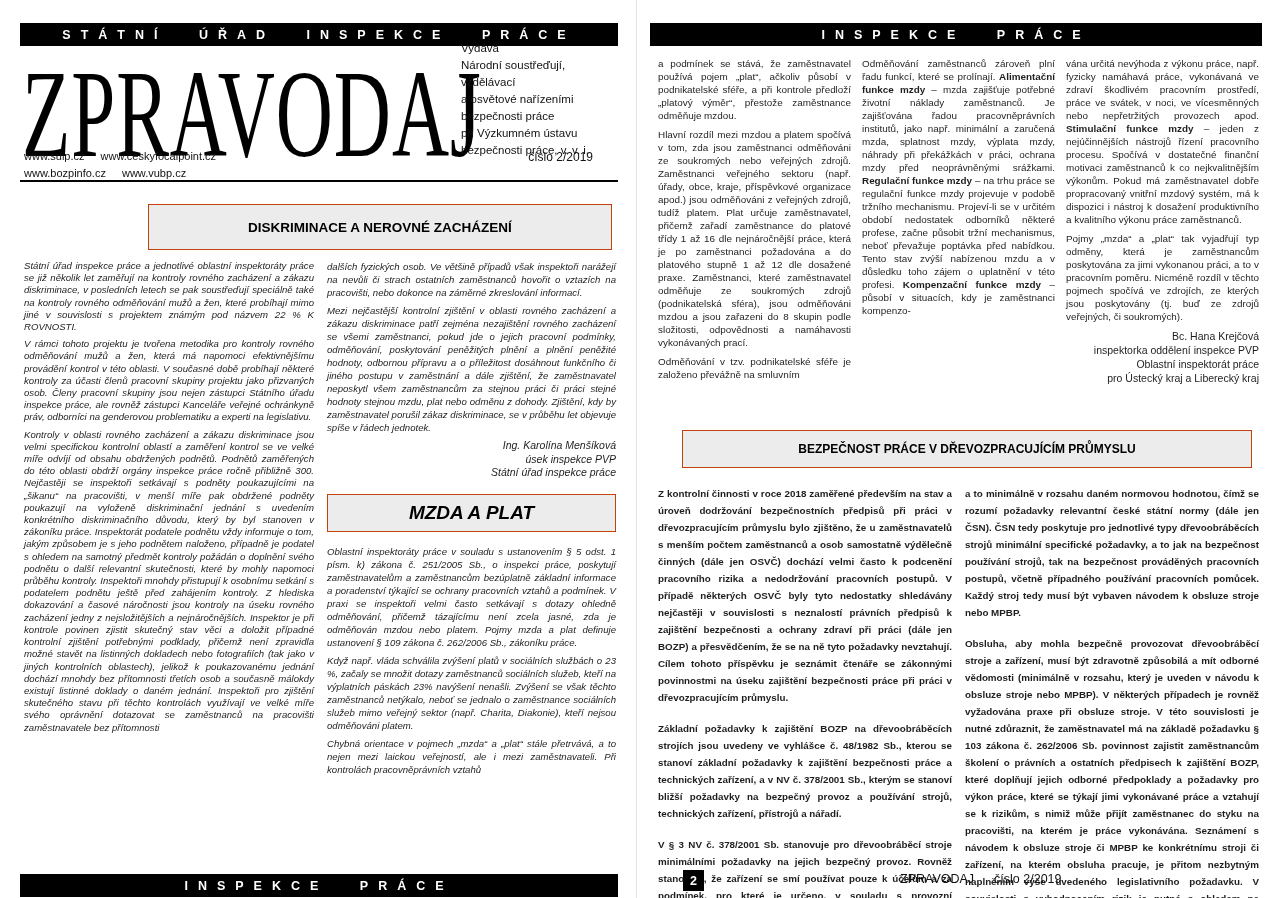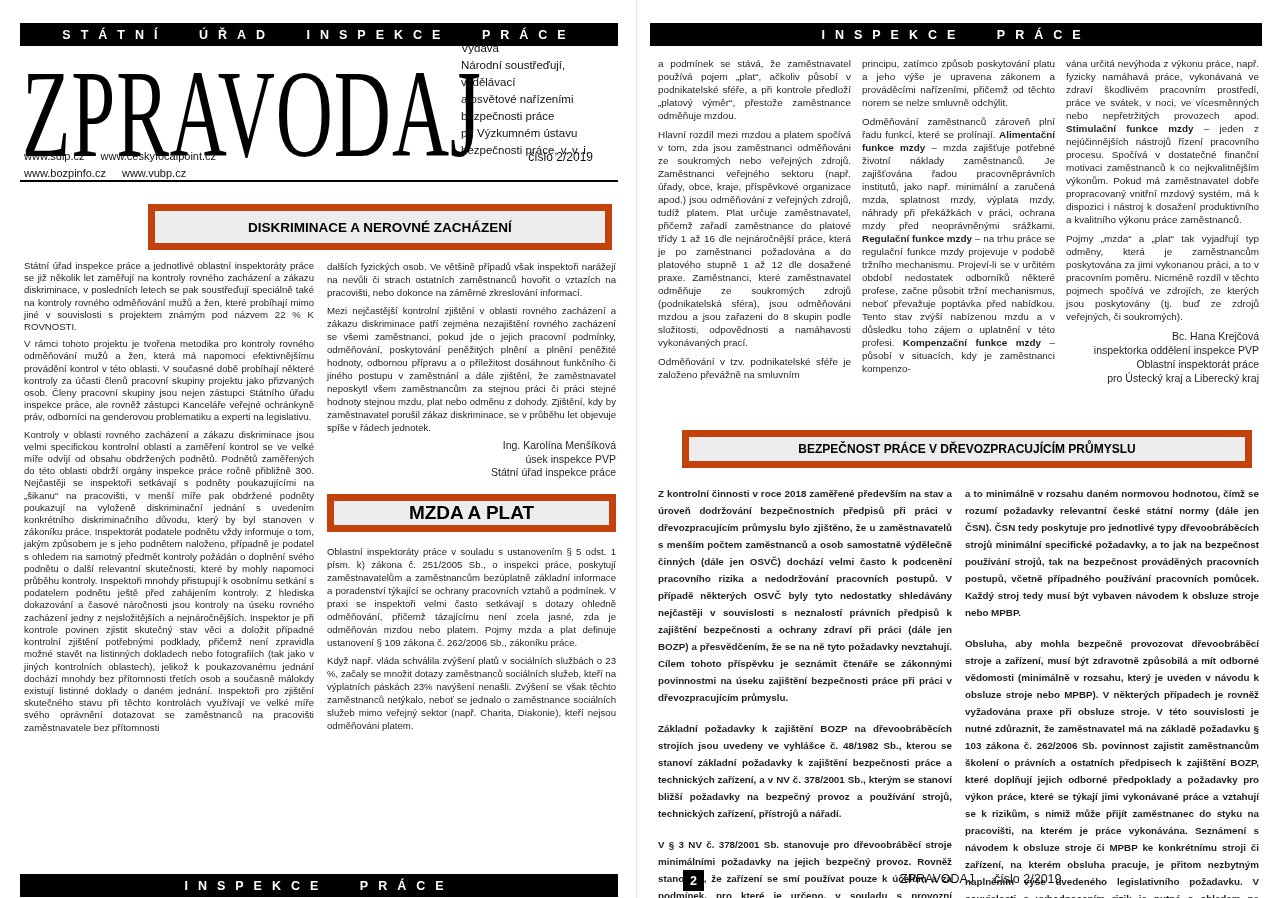--- a/index.html
+++ b/index.html
@@ -18,33 +18,33 @@
   #masthead-title { left:22px; top:52px; font-family:"Liberation Serif",serif;
                     font-size:86px; font-weight:400; line-height:1; letter-spacing:1px;
                     transform:scale(0.92,1.45); transform-origin:left top; color:#000; }
 
   #publisher { left:461px; top:40px; width:152px; font-size:11.5px; line-height:17px; color:#111; }
   #issue-no  { left:498px; top:150px; width:95px; text-align:right; font-size:12px; color:#111; }
   #urls      { left:24px; top:148px; font-size:11px; line-height:16.5px; color:#111; }
   #urls span { margin-right:16px; }
   #masthead-rule { left:20px; top:180px; width:598px; height:2px; background:#000; }
 
-  .box-head { border:7px solid #c2410c; background:#ececec; display:flex; flex-direction:column;
+  .box-head { border:1px solid #c2410c; background:#ececec; display:flex; flex-direction:column;
               align-items:center; justify-content:center; font-weight:bold; text-align:right;
               color:#000; }
   #headbox1 { left:148px; top:204px; width:464px; height:46px; font-size:13.5px; line-height:19px; }
   #headbox2 { left:682px; top:430px; width:570px; height:38px; font-size:12px; }
   #mzda-box { width:100%; height:38px; font-size:19px; margin:14px 0 13px 0; }
 
   .cols { display:flex; }
   .col  { text-align:justify; }
   .col p { margin-bottom:5px; }
   .col b { font-weight:bold; }
 
-  #p1cols { left:24px; top:260px; width:592px; gap:13px; font-size:9.6px; }
+  #p1cols { left:24px; top:260px; width:592px; gap:13px; font-size:9.6px;font-style:italic; }
   #p1cols .c1 { width:290px; line-height:12.2px; }
   #p1cols .c2 { width:289px; line-height:13px; }
 
   .signature { text-align:right; font-size:10.5px; line-height:13.5px; margin:5px 0 10px 0; }
   .sig2 { line-height:14px; margin-top:4px; }
 
   #p2cols { left:658px; top:57px; width:602px; gap:11px; font-size:9.9px; }
   #p2cols .c3 { width:193px; line-height:13px; }
   #p2cols .col p { margin-bottom:6px; }
 
@@ -106,38 +106,38 @@
       </div>
     <div class="signature">
         <div>Ing. Karolína Menšíková</div>
         <div>úsek inspekce PVP</div>
         <div>Státní úřad inspekce práce</div>
       </div>
     <div class="box-head" id="mzda-box">MZDA A PLAT</div>
     <div>
         <p>Oblastní inspektoráty práce v souladu s ustanovením § 5 odst. 1 písm. k) zákona č. 251/2005 Sb., o inspekci práce, poskytují zaměstnavatelům a zaměstnancům bezúplatně základní informace a poradenství týkající se ochrany pracovních vztahů a podmínek. V praxi se inspektoři velmi často setkávají s dotazy ohledně odměňování, přičemž tázajícímu není zcela jasné, zda je odměňován mzdou nebo platem. Pojmy mzda a plat definuje ustanovení § 109 zákona č. 262/2006 Sb., zákoníku práce.</p>
         <p>Když např. vláda schválila zvýšení platů v sociálních službách o 23 %, začaly se množit dotazy zaměstnanců sociálních služeb, kteří na výplatních páskách 23% navýšení nenašli. Zvýšení se však těchto zaměstnanců netýkalo, neboť se jednalo o zaměstnance sociálních služeb mimo veřejný sektor (např. Charita, Diakonie), kteří nejsou odměňováni platem.</p>
+        <p>Chybná orientace v pojmech „mzda“ a „plat“ stále přetrvává, a to nejen mezi laickou veřejností, ale i mezi zaměstnavateli. Při kontrolách pracovněprávních vztahů</p>
       </div>
   </div>
 </div>
 
 <div class="banner abs" id="banner-bl">INSPEKCE PRÁCE</div>
 
 <div class="abs" id="page-divider"></div>
 
 <div class="banner abs" id="banner-tr">INSPEKCE PRÁCE</div>
 
 <div class="cols abs" id="p2cols">
   <div class="col c3">
       <p>a podmínek se stává, že zaměstnavatel používá pojem „plat“, ačkoliv působí v podnikatelské sféře, a při kontrole předloží „platový výměr“, přestože zaměstnance odměňuje mzdou.</p>
       <p>Hlavní rozdíl mezi mzdou a platem spočívá v tom, zda jsou zaměstnanci odměňováni ze soukromých nebo veřejných zdrojů. Zaměstnanci veřejného sektoru (např. úřady, obce, kraje, příspěvkové organizace apod.) jsou odměňováni z veřejných zdrojů, tudíž platem. Plat určuje zaměstnavatel, přičemž zařadí zaměstnance do platové třídy 1 až 16 dle nejnáročnější práce, která je po zaměstnanci požadována a do platového stupně 1 až 12 dle dosažené praxe. Zaměstnanci, které zaměstnavatel odměňuje ze soukromých zdrojů (podnikatelská sféra), jsou odměňováni mzdou a jsou zařazeni do 8 skupin podle složitosti, odpovědnosti a namáhavosti vykonávaných prací.</p>
       <p>Odměňování v tzv. podnikatelské sféře je založeno převážně na smluvním</p>
     </div>
   <div class="col c3">
-      <p>principu, zatímco způsob poskytování platu a jeho výše je upravena zákonem a prováděcími nařízeními, přičemž od těchto norem se nelze smluvně odchýlit.</p>
       <p><span>Odměňování zaměstnanců zároveň plní řadu funkcí, které se prolínají. </span><b>Alimentační funkce mzdy</b><span> – mzda zajišťuje potřebné životní náklady zaměstnanců. Je zajišťována řadou pracovněprávních institutů, jako např. minimální a zaručená mzda, splatnost mzdy, výplata mzdy, náhrady při překážkách v práci, ochrana mzdy před neoprávněnými srážkami. </span><b>Regulační funkce mzdy</b><span> – na trhu práce se regulační funkce mzdy projevuje v podobě tržního mechanismu. Projeví-li se v určitém období nedostatek odborníků některé profese, začne působit tržní mechanismus, neboť převažuje poptávka před nabídkou. Tento stav zvýší nabízenou mzdu a v důsledku toho zájem o uplatnění v této profesi. </span><b>Kompenzační funkce mzdy</b><span> – působí v situacích, kdy je zaměstnanci kompenzo-</span></p>
     </div>
   <div class="col c3">
     <div>
         <p><span>vána určitá nevýhoda z výkonu práce, např. fyzicky namáhavá práce, vykonávaná ve zdraví škodlivém pracovním prostředí, práce ve svátek, v noci, ve vícesměnných nebo nepřetržitých provozech apod. </span><b>Stimulační funkce mzdy</b><span> – jeden z nejúčinnějších nástrojů řízení pracovního procesu. Spočívá v dostatečné finanční motivaci zaměstnanců k co nejkvalitnějším výkonům. Pokud má zaměstnavatel dobře propracovaný vnitřní mzdový systém, má k dispozici i nástroj k dosažení produktivního a kvalitního výkonu práce zaměstnanců.</span></p>
         <p>Pojmy „mzda“ a „plat“ tak vyjadřují typ odměny, která je zaměstnancům poskytována za jimi vykonanou práci, a to v pracovním poměru. Nicméně rozdíl v těchto pojmech spočívá ve zdrojích, ze kterých jsou poskytovány (tj. buď ze zdrojů veřejných, či soukromých).</p>
       </div>
     <div class="signature sig2">
         <div>Bc. Hana Krejčová</div>
         <div>inspektorka oddělení inspekce PVP</div>

